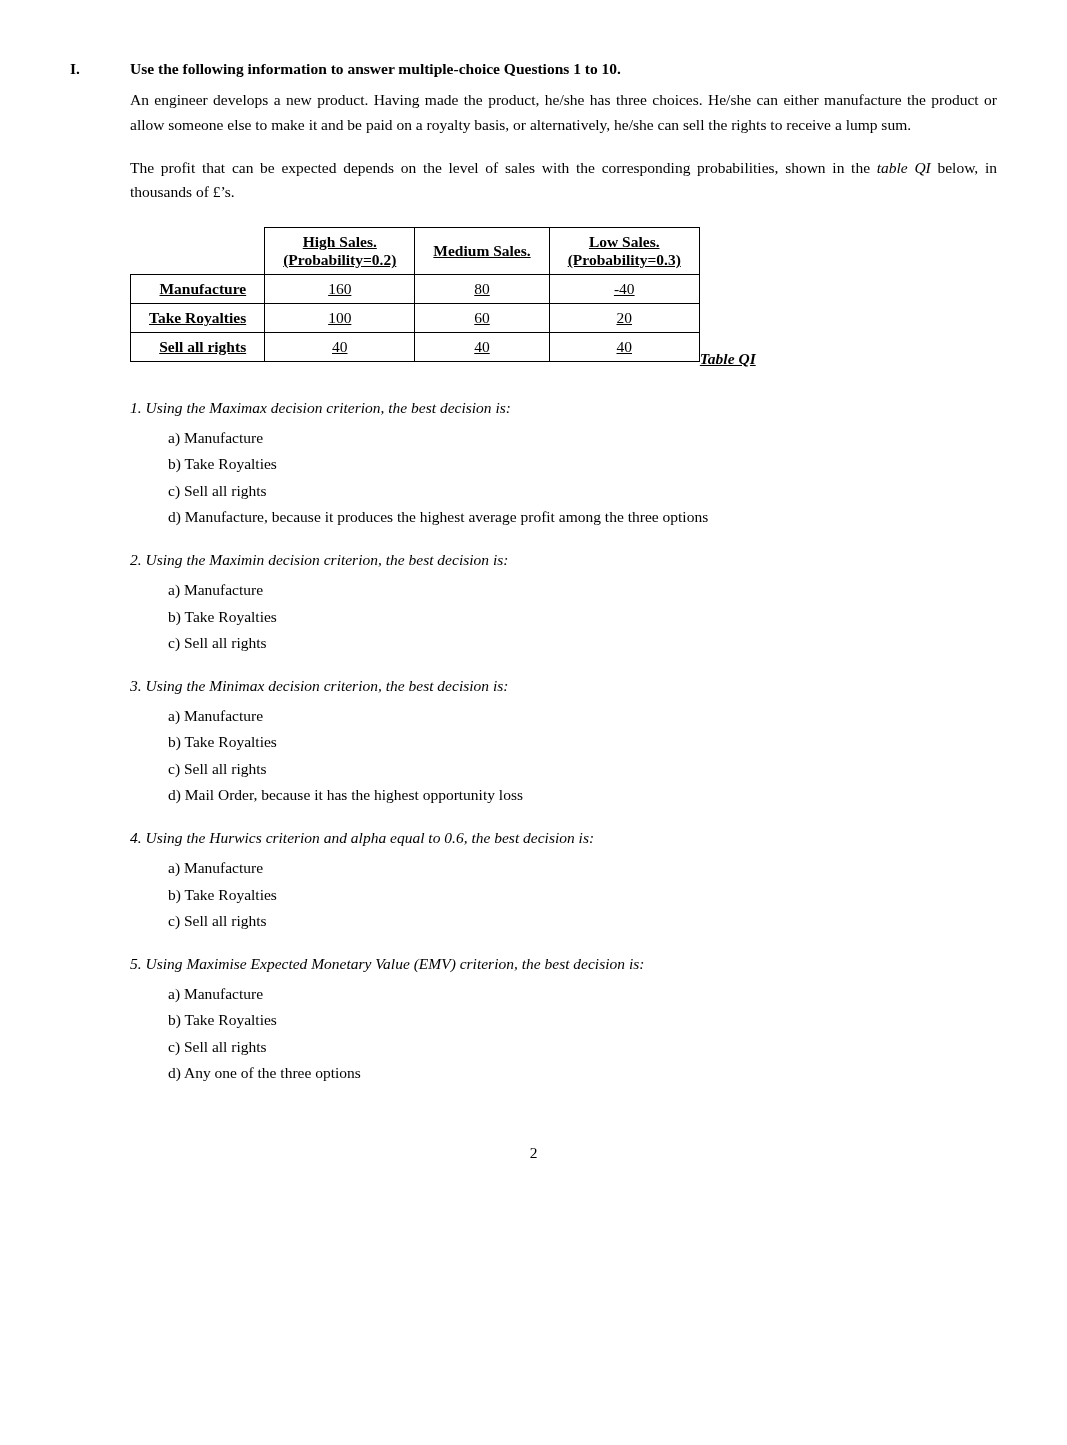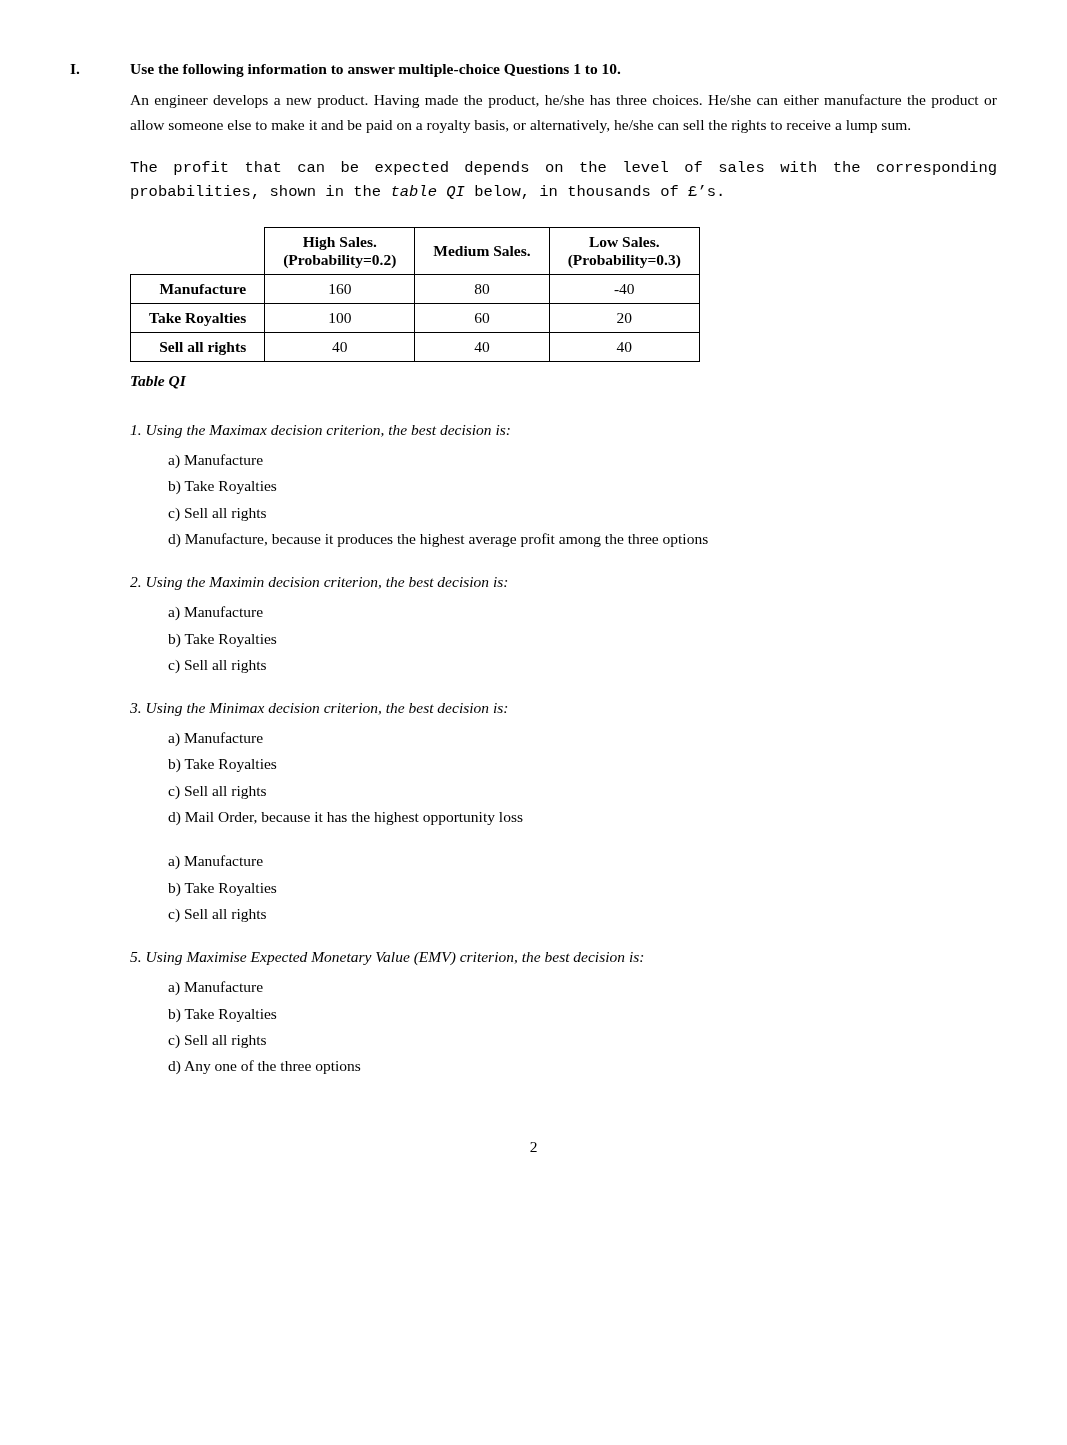--- a/index.html
+++ b/index.html
@@ -34,27 +34,27 @@
     }
     .intro-paragraph {
       text-align: justify;
       line-height: 1.6;
       margin-bottom: 18px;
     }
     .profit-paragraph {
       text-align: justify;
       line-height: 1.6;
       margin-bottom: 22px;
-      font-family: Liberation Mono, monospace;
     }
     .table-container {
       margin: 10px 0 8px 0;
       display: flex;
-      flex-direction: column;
-      align-items: flex-start;
+      flex-direction: row;
+      align-items: flex-end;
+      text-decoration: underline;
     }
     table {
       border-collapse: collapse;
       margin-bottom: 6px;
     }
     table th, table td {
       border: 1px solid #000;
       padding: 5px 18px;
       text-align: center;
       font-size: 15.5px;
@@ -187,20 +187,24 @@
         </div>
         <ul class="options-list">
           <li><span>a)</span> <span>Manufacture</span></li>
           <li><span>b)</span> <span>Take Royalties</span></li>
           <li><span>c)</span> <span>Sell all rights</span></li>
           <li><span>d)</span> <span>Mail Order, because it has the highest opportunity loss</span></li>
         </ul>
       </div>
 
       <div class="question-block">
+        <div class="question-text">
+          <span>4.</span>
+          <span> </span><span>Using the Hurwics criterion and alpha equal to 0.6, the best decision is:</span>
+        </div>
         <ul class="options-list">
           <li><span>a)</span> <span>Manufacture</span></li>
           <li><span>b)</span> <span>Take Royalties</span></li>
           <li><span>c)</span> <span>Sell all rights</span></li>
         </ul>
       </div>
 
       <div class="question-block">
         <div class="question-text">
           <span>5.</span>

